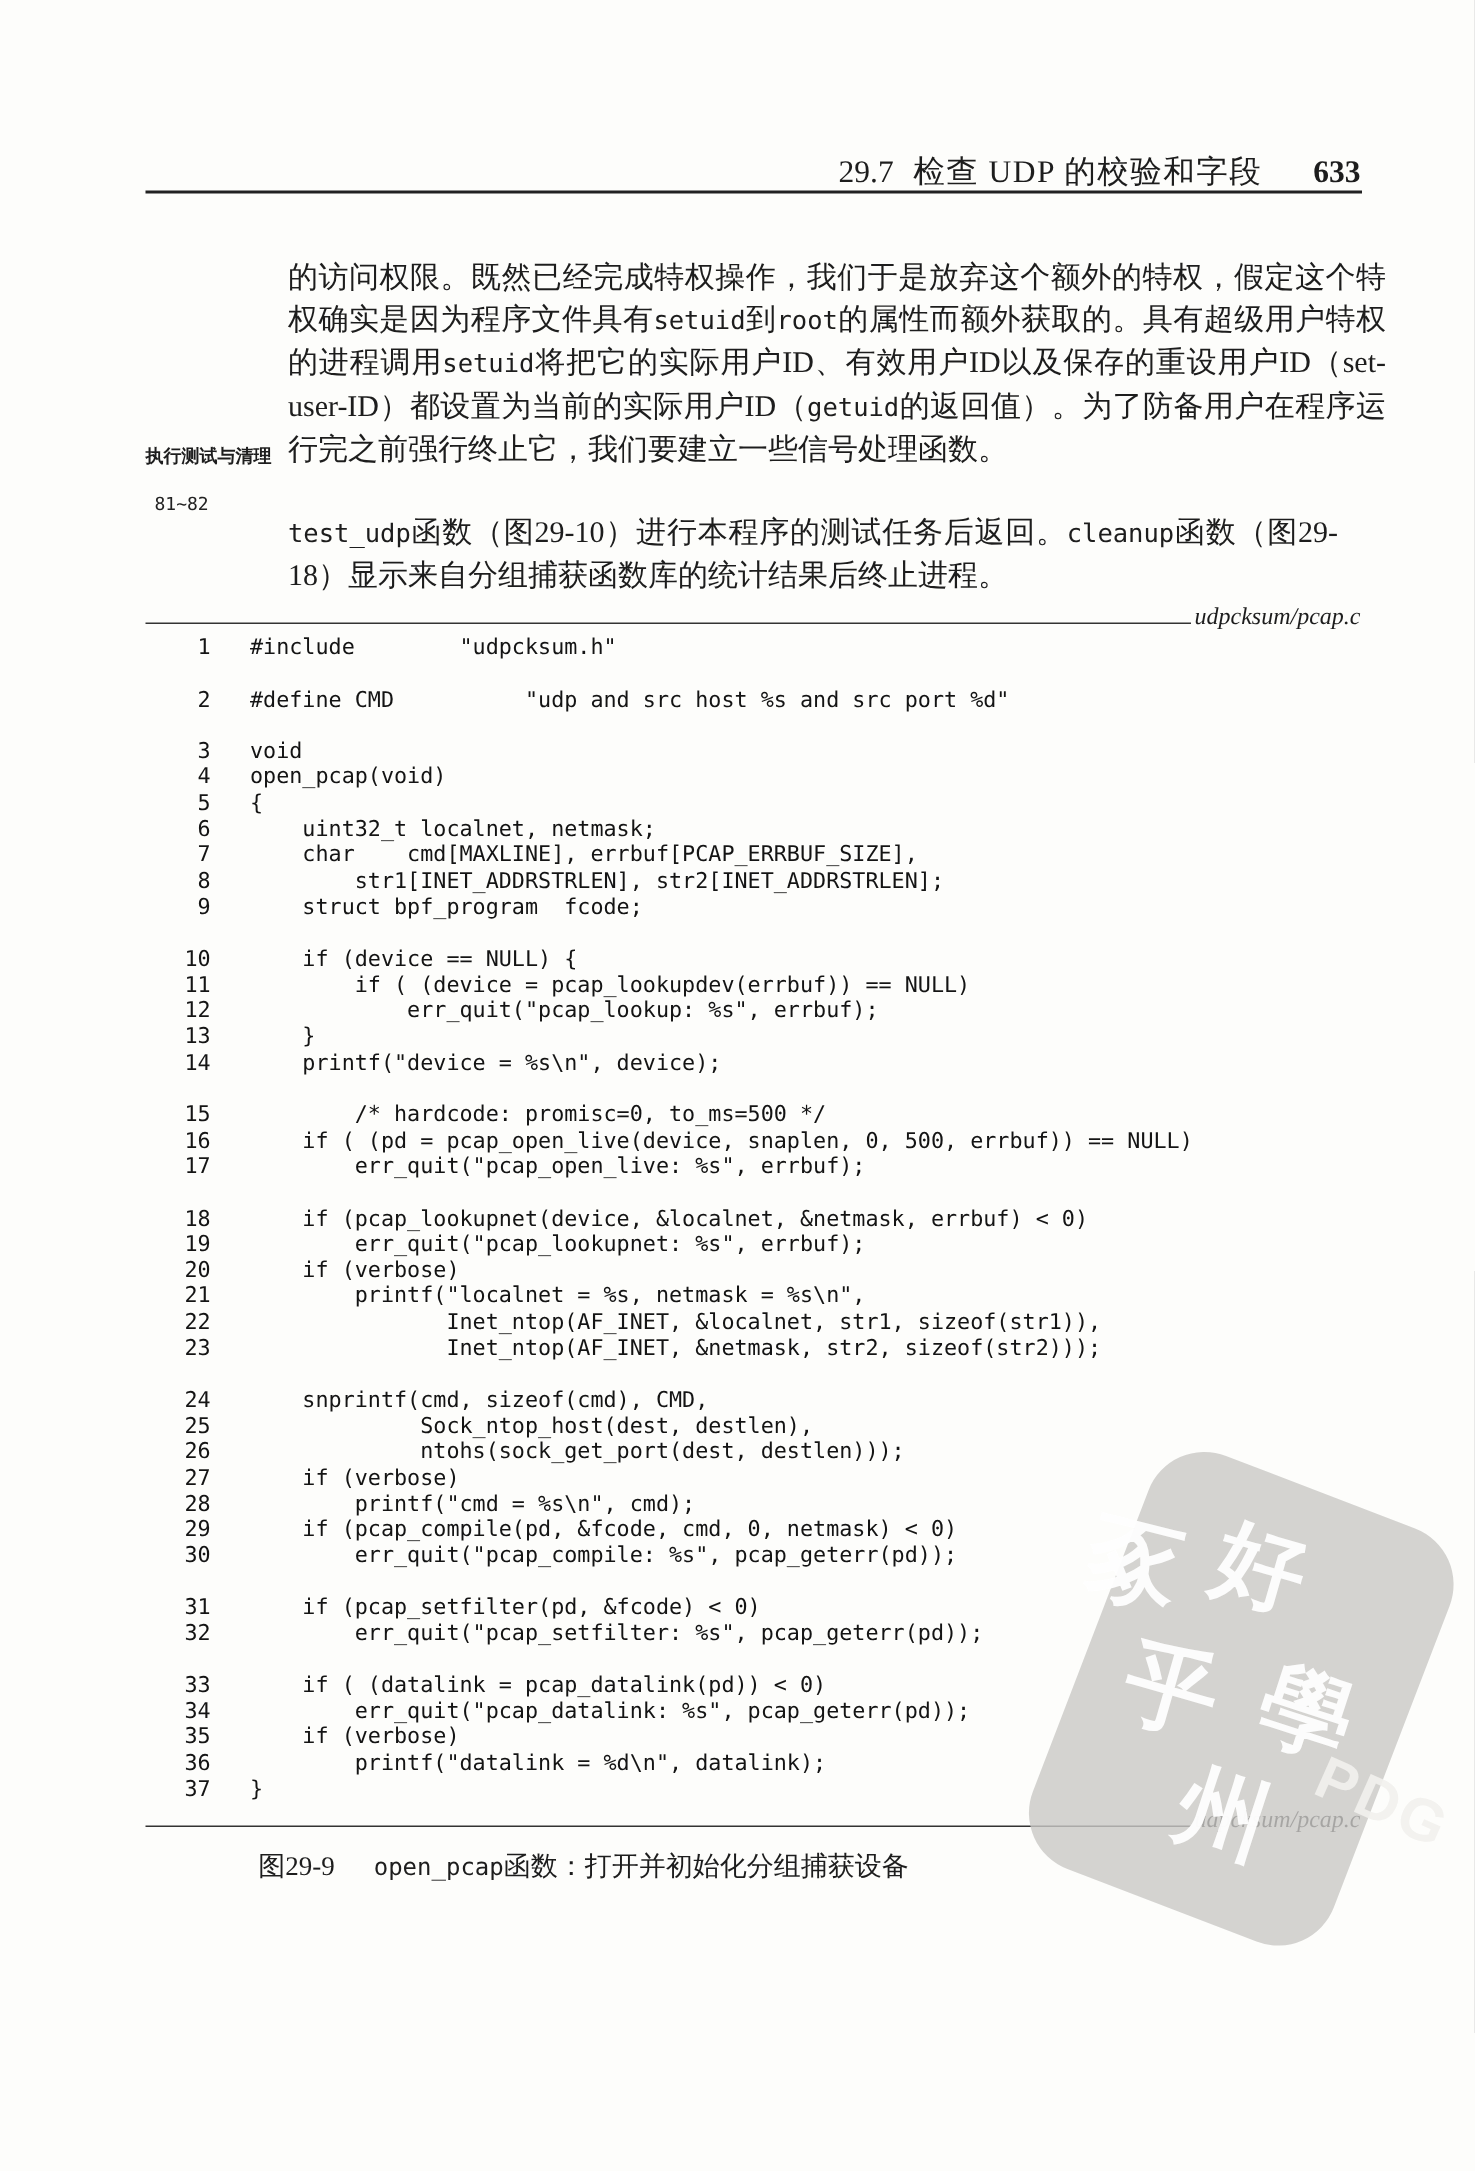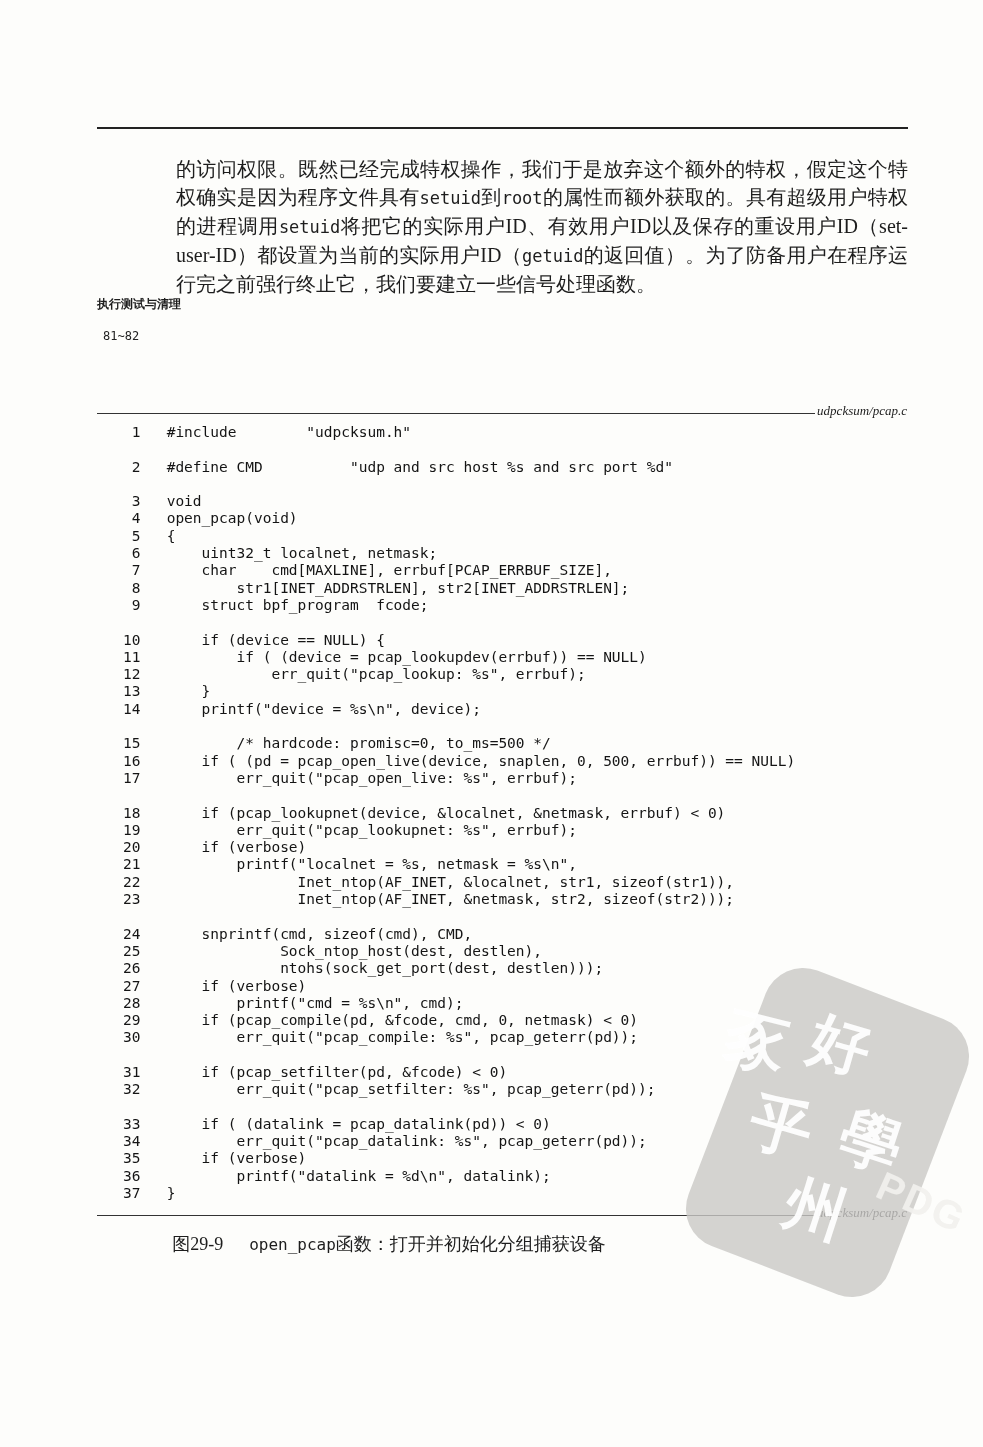--- a/index.html
+++ b/index.html
@@ -19,42 +19,42 @@
   }
   .header .hsec { font-family:"Liberation Serif",serif; }
   .header .htitle { margin-left:13px; letter-spacing:1px; }
   .header .hpage { margin-left:34px; font-weight:bold; }
   .hrule {
     position:absolute; top:127px; left:97px; right:75px;
     border-top:2.5px solid #222;
   }
 
   
-  .para { margin:0; font-size:20px; line-height:28px; text-align:justify; }
+  .para { margin:16px; font-size:20px; line-height:28px; text-align:justify; }
   .p1 { position:absolute; top:155px; left:176px; width:732px; }
   .para .mono { font-size:17px; }
   .subhead {
     position:absolute; top:296px; left:97px; margin:0;
     font-size:12px; font-weight:bold;
   }
   .commentary-block { position:absolute; top:325px; left:176px; width:732px; }
   .lineref {
     position:absolute; top:329px; left:103px;
     font-size:12px; color:#222;
   }
   .p3 { position:absolute; top:378px; left:97px; width:811px; text-indent:38px; }
 
   
   .srcrule {
     position:absolute; left:97px; right:76px;
     display:flex; align-items:flex-end;
   }
   .srcrule .rline { flex:1; border-top:1.5px solid #333; margin-bottom:5px; }
   .srcrule .srclabel {
-    font-style:italic; font-size:13px; margin-left:2px; white-space:nowrap;
+    font-style:italic; font-size:16px; margin-left:2px; white-space:nowrap;
   }
   .srcrule.top { top:403px; }
   .srcrule.bottom { top:1205px; }
 
   
   .code {
     position:absolute; top:424px; left:123px; margin:0;
     font-family:"DejaVu Sans Mono","Liberation Mono",monospace;
     font-size:14.5px; line-height:17.3px; color:#141414;
     white-space:pre; z-index:2;
@@ -88,27 +88,35 @@
     color:#f2f1ee; opacity:.9; font-size:40px; font-weight:bold;
     font-family:"Liberation Sans",sans-serif; transform:rotate(24deg);
     letter-spacing:2px;
   }
 </style>
 </head>
 <body>
 
 <div class="page">
 
+  <div class="header">
+    <span class="hsec">29.7</span>
+    <span class="htitle">检查 UDP 的校验和字段</span>
+    <span class="hpage">633</span>
+  </div>
   <div class="hrule"></div>
 
   <p class="para p1"><span>的访问权限。既然已经完成特权操作，我们于是放弃这个额外的特权，假定这个特权确实是因为程序文件具有</span><span class="mono">setuid</span><span>到</span><span class="mono">root</span><span>的属性而额外获取的。具有超级用户特权的进程调用</span><span class="mono">setuid</span><span>将把它的实际用户ID、有效用户ID以及保存的重设用户ID（set-user-ID）都设置为当前的实际用户ID（</span><span class="mono">getuid</span><span>的返回值）。为了防备用户在程序运行完之前强行终止它，我们要建立一些信号处理函数。</span></p>
 
   <h3 class="subhead">执行测试与清理</h3>
 
   <span class="lineref mono">81~82</span>
+  <div class="commentary-block">
+    <p class="para"><span class="mono">test_udp</span><span>函数（图29-10）进行本程序的测试任务后返回。</span><span class="mono">cleanup</span><span>函数（图29-18）显示来自分组捕获函数库的统计结果后终止进程。</span></p>
+  </div>
 
 
   <div class="srcrule top">
     <span class="rline"></span>
     <span class="srclabel">udpcksum/pcap.c</span>
   </div>
 
   <pre class="code"> 1   #include        "udpcksum.h"
 
  2   #define CMD          "udp and src host %s and src port %d"

